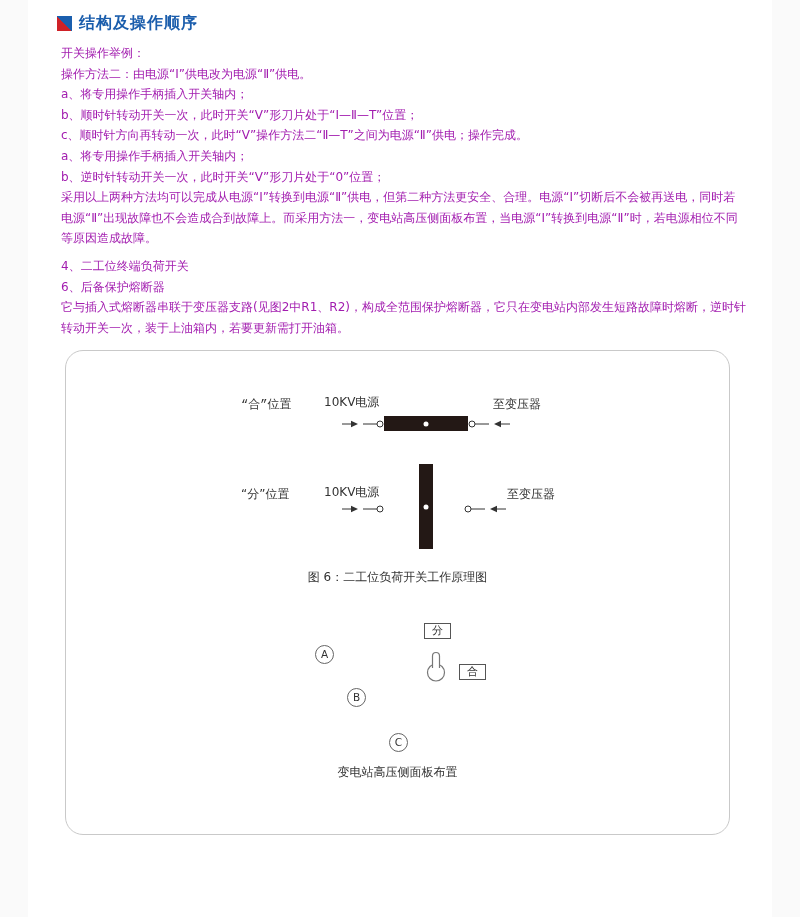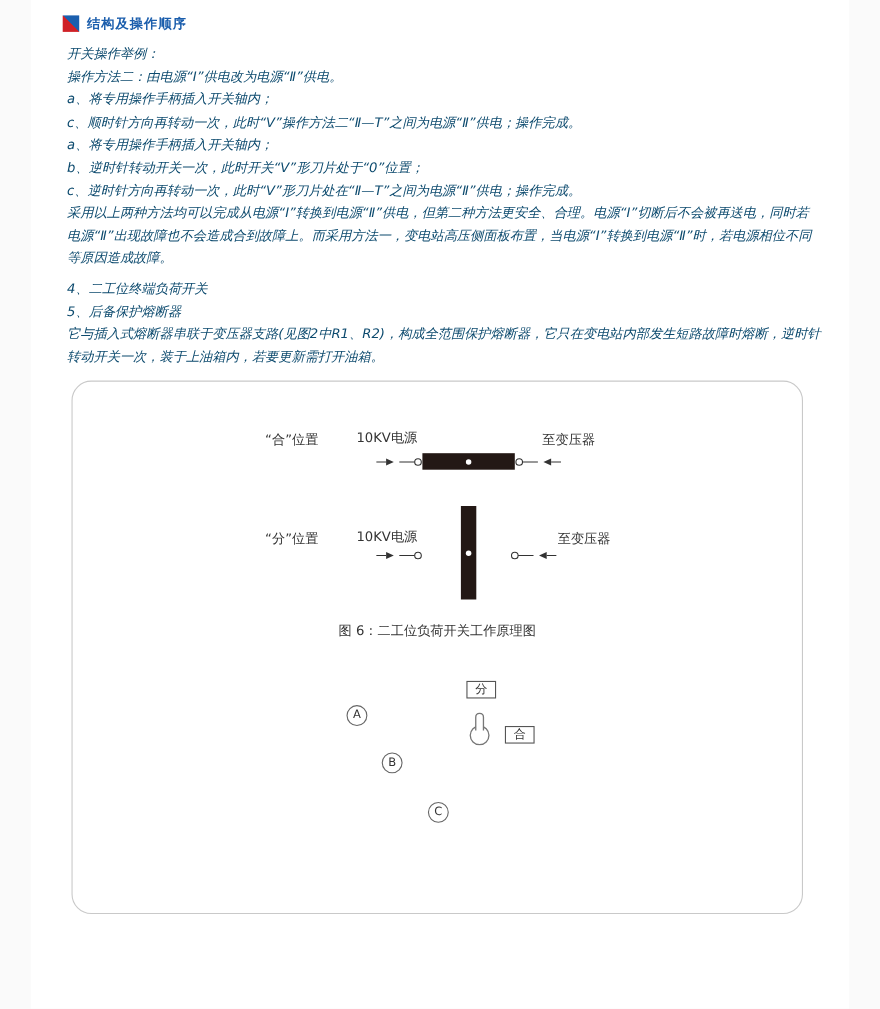--- a/index.html
+++ b/index.html
@@ -8,25 +8,25 @@
   .page {
     width:744px; min-height:917px; margin:0 auto; background:#fff;
     position:relative; overflow:hidden;
   }
   
   .hdr { display:flex; align-items:center; gap:7px; padding:13px 0 0 29px; }
   .hdr-icon {
     width:15px; height:15px; display:inline-block;
     background:linear-gradient(45deg,#cf2127 49.5%,#1a5fae 50%);
   }
-  .hdr-title { font-size:12px; font-weight:bold; color:#1a5dac; letter-spacing:1px; }
+  .hdr-title { font-size:16px; font-weight:bold; color:#1a5dac; letter-spacing:1px; }
   
   .text-block { margin:9px 0 0 33px; width:686px; }
   .text-block p {
-    font-size:12px; line-height:20.6px; color:#0c4a6e; text-align:left;font-style:italic;
+    font-size:12px; line-height:20.6px; color:#a21caf; text-align:left;
   }
   .text-block p.gap-above { margin-top:7px; }
   
   .figure-box {
     position:relative; margin:12px 0 0 37px;
     width:665px; height:485px;
     border:1px solid #c9c9c9; border-radius:18px; background:#fff;
   }
   .fig-label { position:absolute; font-size:12px; color:#333; white-space:nowrap; }
   .hbar { position:absolute; left:318px; top:65px; width:84px; height:15px; background:#231815; }
@@ -51,33 +51,33 @@
 
   <div class="hdr">
     <span class="hdr-icon"></span>
     <h1 class="hdr-title">结构及操作顺序</h1>
   </div>
 
   <div class="text-block">
     <p>开关操作举例：</p>
     <p>操作方法二：由电源“Ⅰ”供电改为电源“Ⅱ”供电。</p>
     <p>a、将专用操作手柄插入开关轴内；</p>
+    <p>b、顺时针转动开关一次，此时开关“V”形刀片处于“Ⅰ—Ⅱ—T”位置；</p>
     <p>c、顺时针方向再转动一次，此时“V”操作方法二“Ⅱ—T”之间为电源“Ⅱ”供电；操作完成。</p>
     <p>a、将专用操作手柄插入开关轴内；</p>
     <p>b、逆时针转动开关一次，此时开关“V”形刀片处于“0”位置；</p>
-    <p>c、逆时针方向再转动一次，此时“V”形刀片处在“Ⅱ—T”之间为电源“Ⅱ”供电；操作完成。</p>
     <p>采用以上两种方法均可以完成从电源“Ⅰ”转换到电源“Ⅱ”供电，但第二种方法更安全、合理。电源“Ⅰ”切断后不会被再送电，同时若电源“Ⅱ”出现故障也不会造成合到故障上。而采用方法一，变电站高压侧面板布置，当电源“Ⅰ”转换到电源“Ⅱ”时，若电源相位不同等原因造成故障。</p>
     <p class="gap-above">4、二工位终端负荷开关</p>
-    <p>5、后备保护熔断器</p>
+    <p>6、后备保护熔断器</p>
     <p>它与插入式熔断器串联于变压器支路(见图2中R1、R2)，构成全范围保护熔断器，它只在变电站内部发生短路故障时熔断，逆时针转动开关一次，装于上油箱内，若要更新需打开油箱。</p>
   </div>
 
   <div class="figure-box">
 
-    <span class="fig-label" style="left:175px; top:45px;">“合”位置</span>
+    <span class="fig-label" style="left:175px; top:45px;font-family:Liberation Mono, monospace;">“合”位置</span>
     <span class="fig-label" style="left:258px; top:43px;">10KV电源</span>
     <svg class="conn" style="left:276px; top:68px;" width="42" height="10" viewBox="0 0 42 10">
       <line x1="0" y1="5" x2="9" y2="5" stroke="#333" stroke-width="1"></line>
       <polygon points="9,1.8 16,5 9,8.2" fill="#333"></polygon>
       <line x1="21" y1="5" x2="35" y2="5" stroke="#333" stroke-width="1"></line>
       <circle cx="38" cy="5" r="3" fill="#fff" stroke="#333" stroke-width="1"></circle>
     </svg>
     <div class="hbar">
       <span class="pivot"></span>
     </div>
@@ -112,16 +112,17 @@
 
     <div class="tag-box" style="left:358px; top:272px;">分</div>
     <div class="pt" style="left:249px; top:294px;">A</div>
     <svg class="handle" width="20" height="31" viewBox="0 0 20 31">
       <circle cx="10" cy="21.5" r="8.5" fill="#fff" stroke="#777" stroke-width="1.2"></circle>
       <path d="M6.5,17 L6.5,5 Q6.5,1.5 10,1.5 Q13.5,1.5 13.5,5 L13.5,17" fill="#fff" stroke="#777" stroke-width="1.2"></path>
     </svg>
     <div class="tag-box" style="left:393px; top:313px;">合</div>
     <div class="pt" style="left:281px; top:337px;">B</div>
     <div class="pt" style="left:323px; top:382px;">C</div>
+    <div class="fig-caption cap2">变电站高压侧面板布置</div>
 
   </div>
 
 </div>
 
 </body></html>

